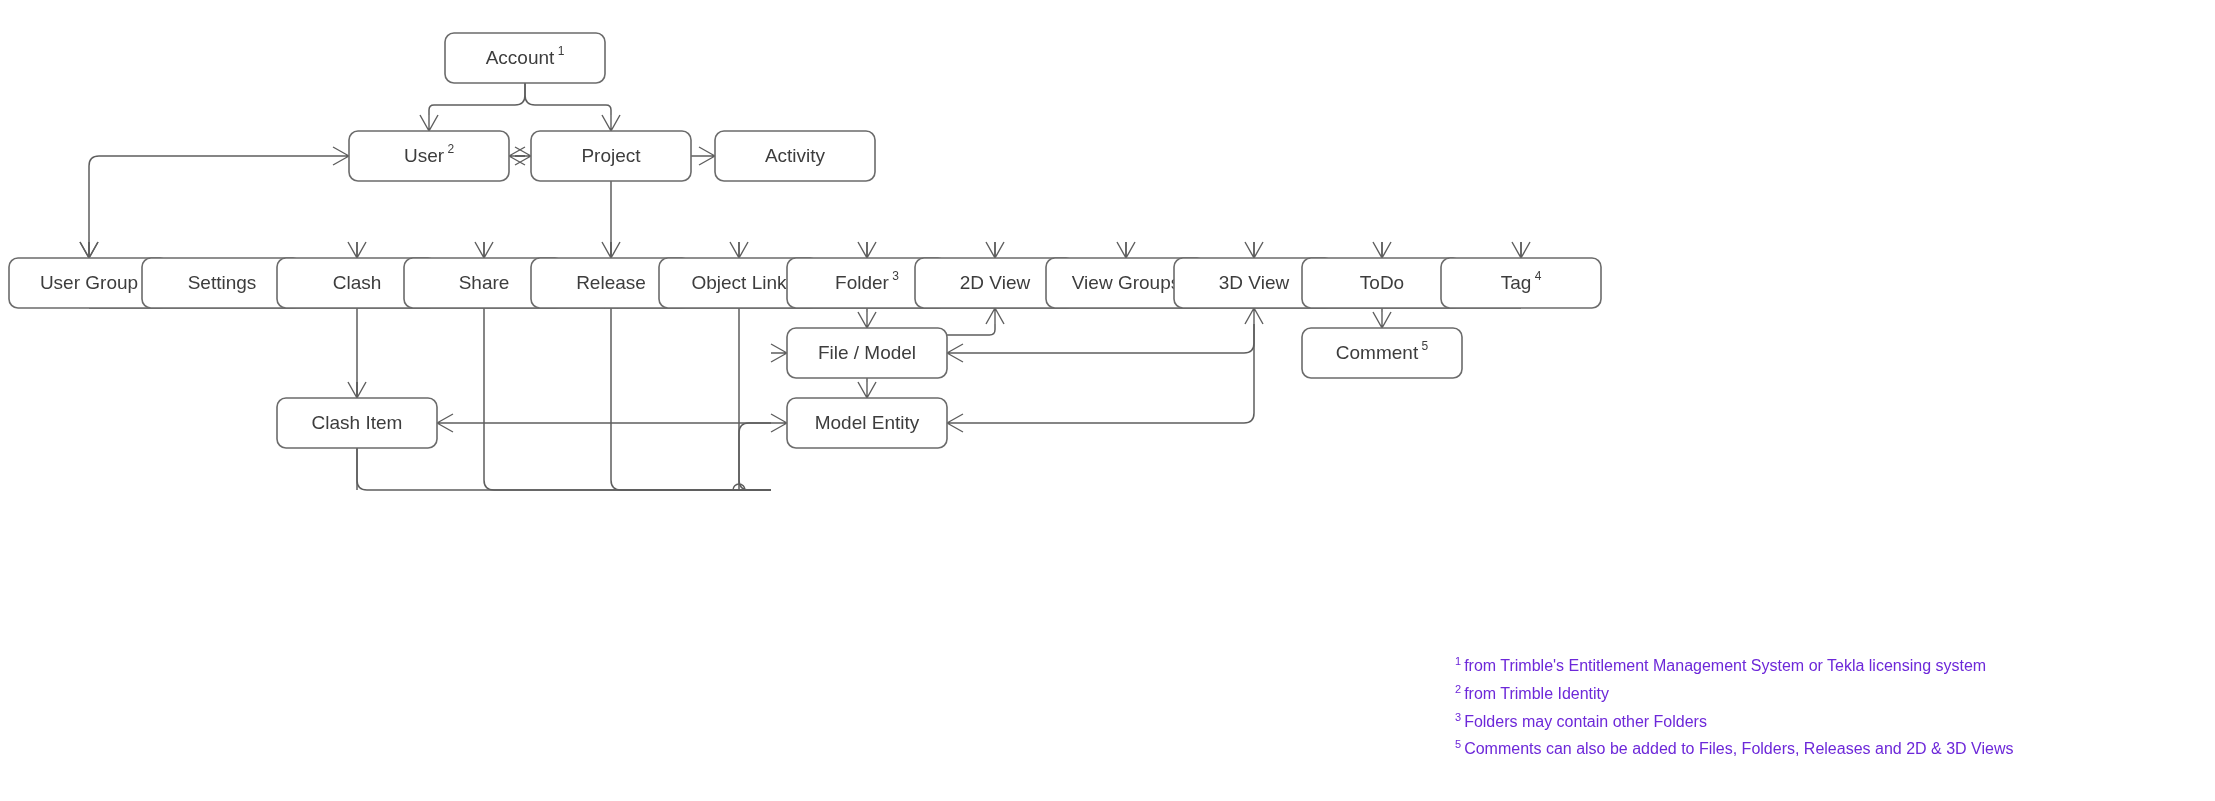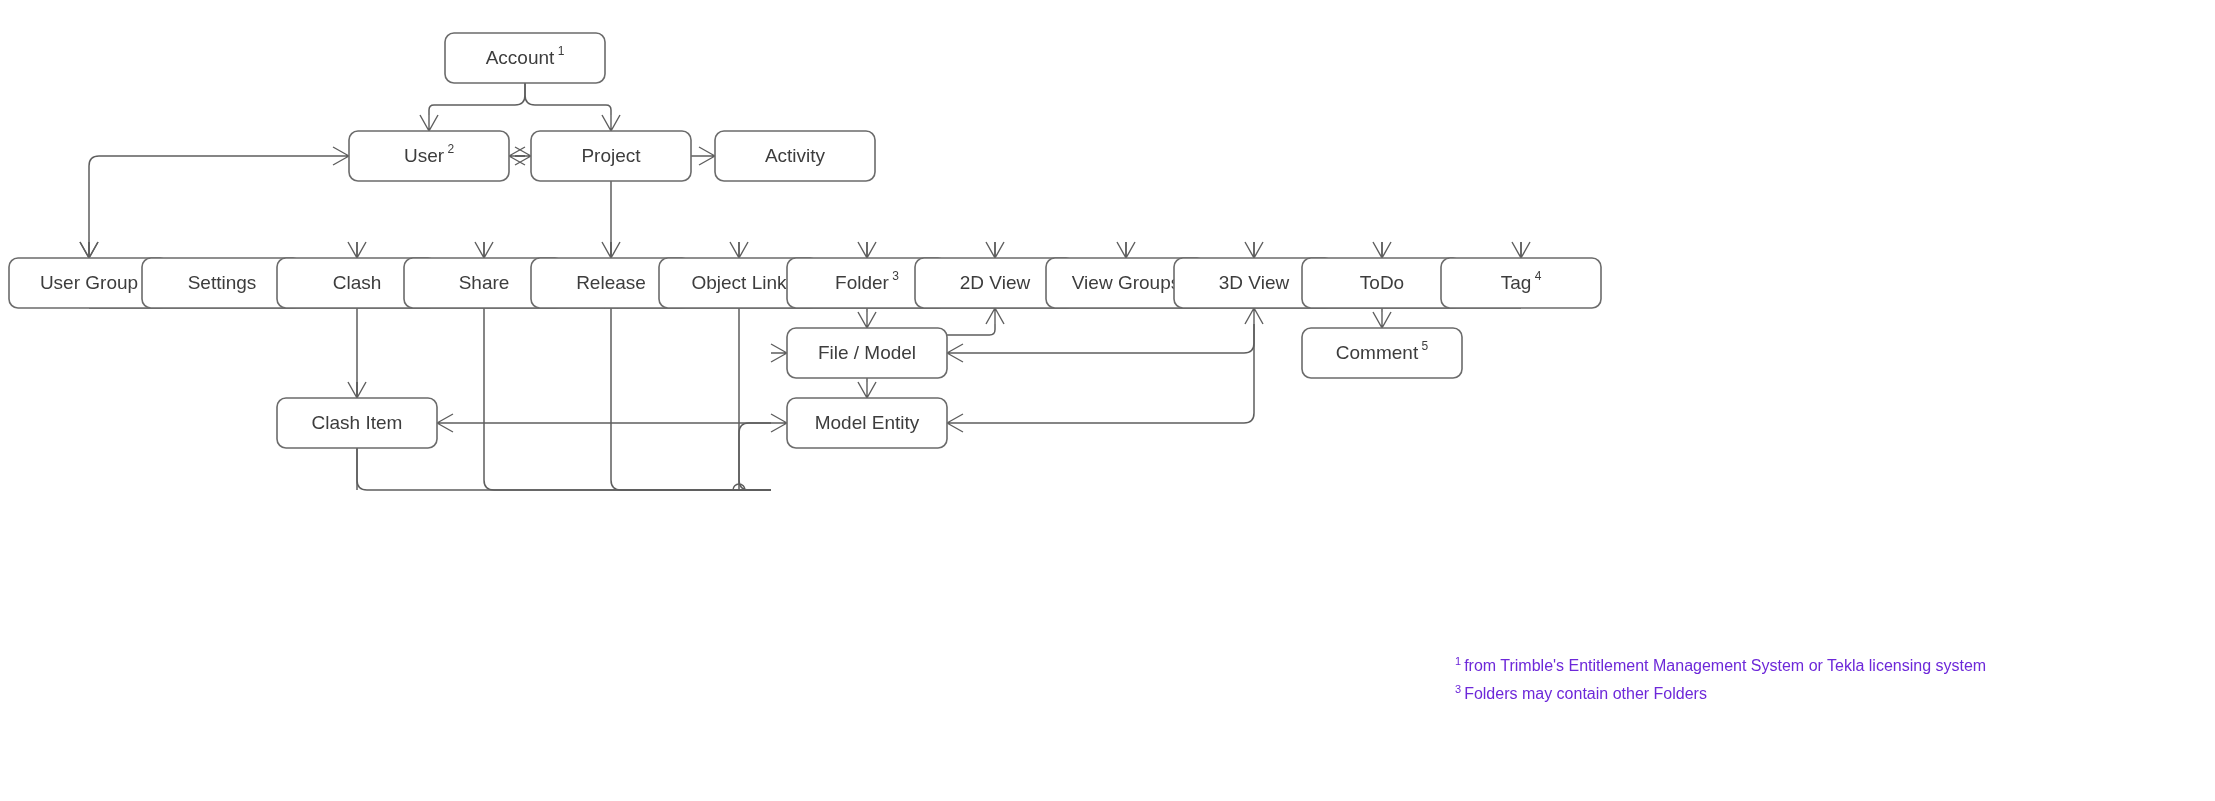--- a/index.html
+++ b/index.html
@@ -167,15 +167,17 @@
         </g>
         <g>
           <rect x="787" y="398" width="160" height="50" rx="9" ry="9" class="ent-rect"></rect>
           <text x="867" y="424" class="ent-label"><tspan>Model Entity</tspan></text>
         </g>
       </g>
   </svg>
 
   <div class="notes">
       <div class="note-line"><span class="note-num">1</span><span>from Trimble's Entitlement Management System or Tekla licensing system</span></div>
+      <div class="note-line"><span class="note-num">2</span><span>from Trimble Identity</span></div>
       <div class="note-line"><span class="note-num">3</span><span>Folders may contain other Folders</span></div>
+      <div class="note-line"><span class="note-num">5</span><span>Comments can also be added to Files, Folders, Releases and 2D &amp; 3D Views</span></div>
     </div>
 </div>
 
 </body></html>

